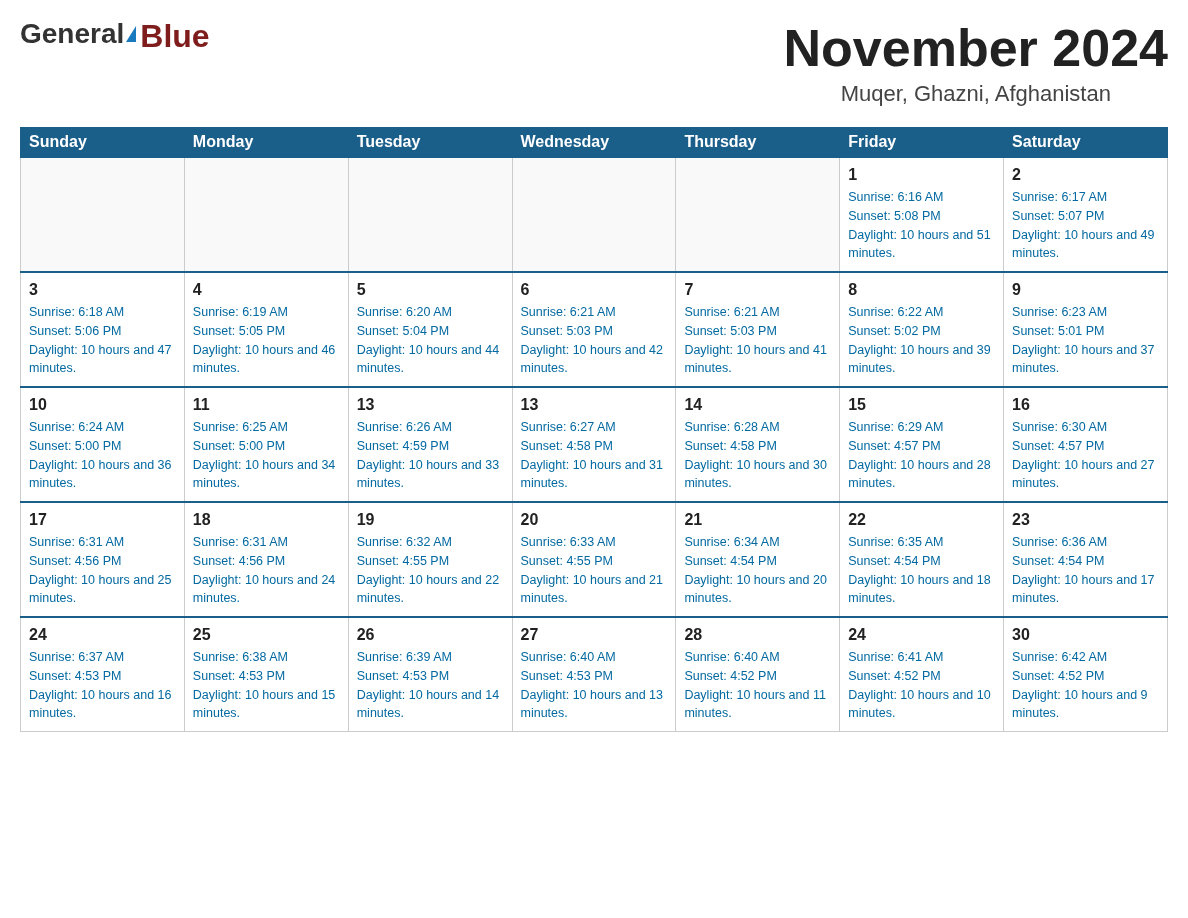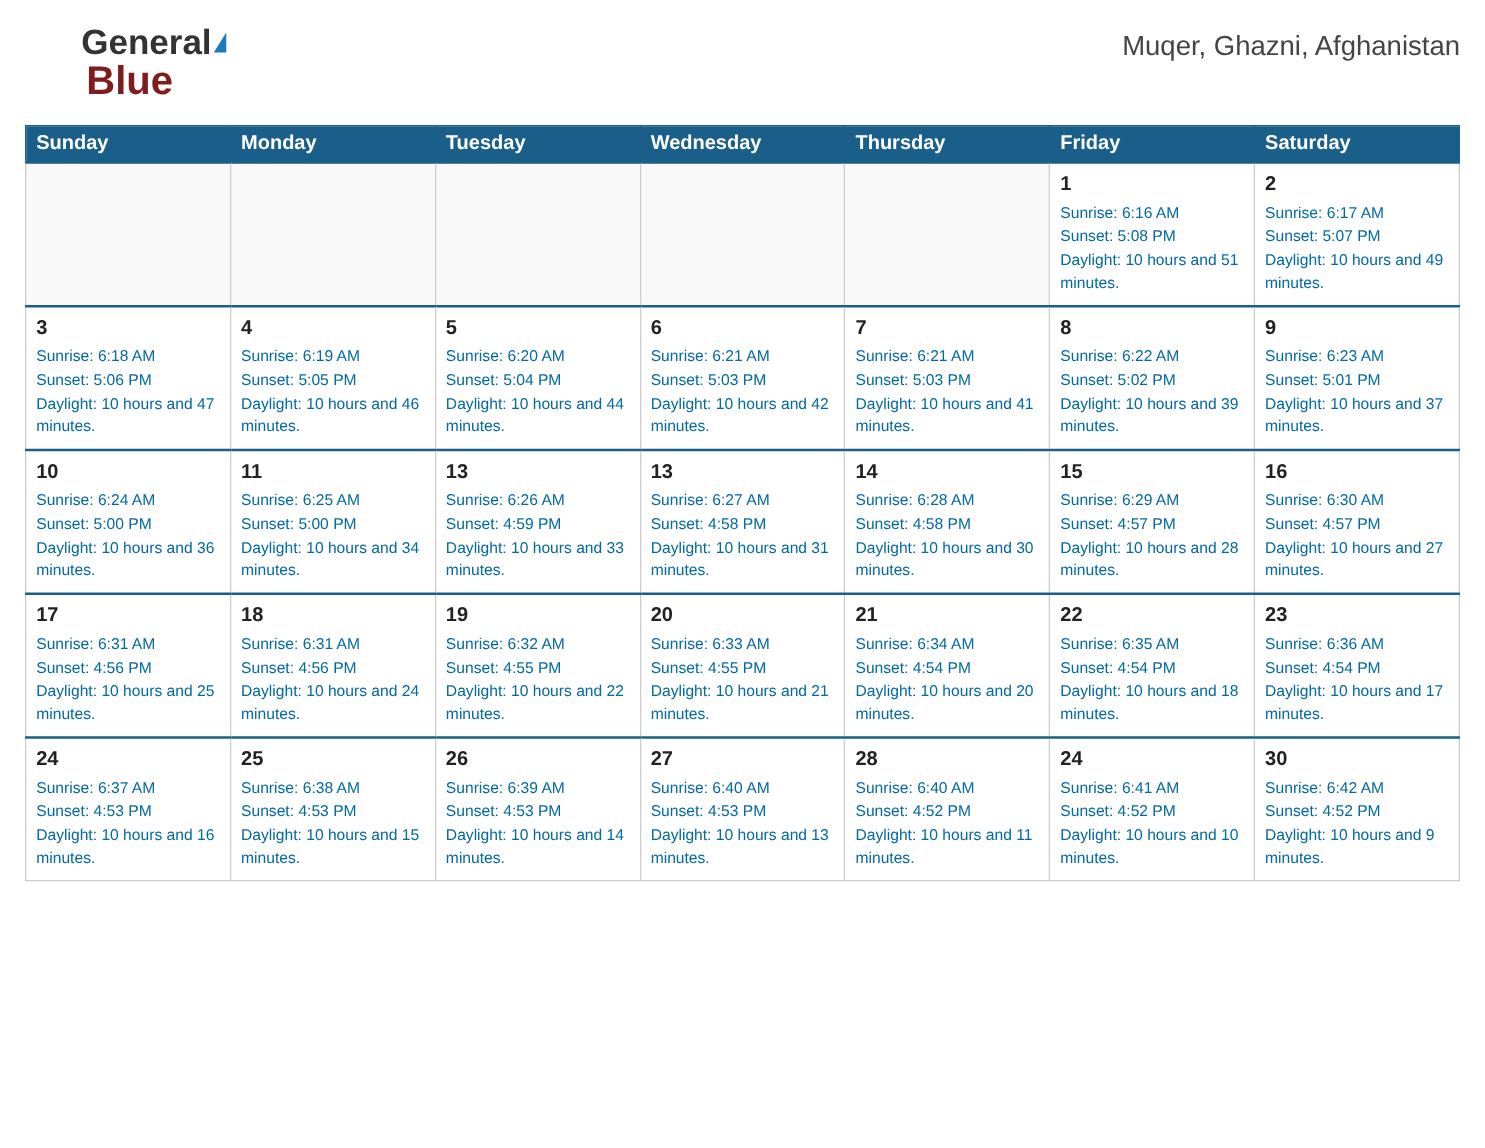--- a/index.html
+++ b/index.html
@@ -11,23 +11,22 @@
       min-height: 918px;
     }
     .header {
       display: flex;
       justify-content: space-between;
       align-items: flex-start;
       margin-bottom: 20px;
     }
     .logo {
       display: flex;
-      flex-direction: column;
+      flex-direction: row;
       align-items: flex-start;
-      margin-left: 45px;
     }
     .logo-general {
       font-size: 28px;
       font-weight: bold;
       color: #333;
       line-height: 1;
     }
     .logo-blue {
       font-size: 32px;
       font-weight: bold;
@@ -106,20 +105,21 @@
   <div class="logo">
     <div style="display:flex;align-items:center;">
       <span class="logo-general">General</span>
       <span class="logo-triangle"></span>
     </div>
     <div style="margin-left:4px;">
       <span class="logo-blue">Blue</span>
     </div>
   </div>
   <div class="title-section">
+    <div class="month-title">November 2024</div>
     <div class="location">Muqer, Ghazni, Afghanistan</div>
   </div>
 </div>
 
 <table class="calendar">
   <thead>
     <tr>
     <th>Sunday</th>
         <th>Monday</th>
         <th>Tuesday</th>

